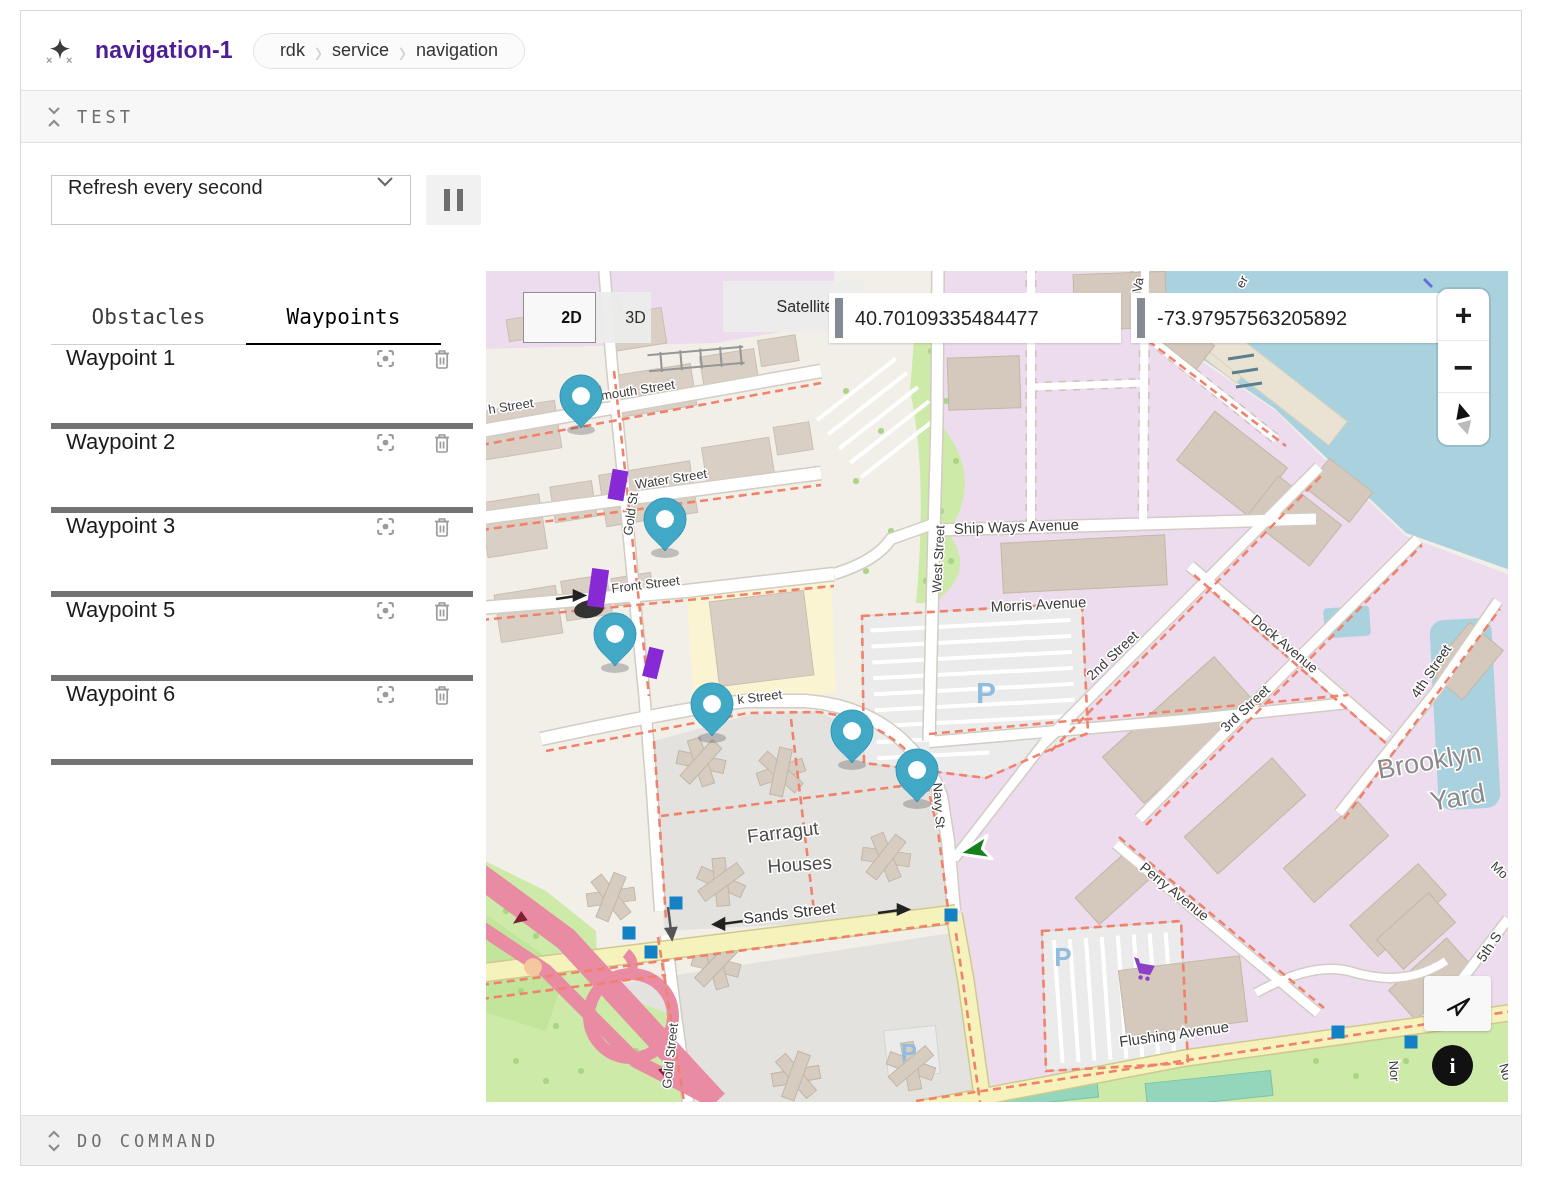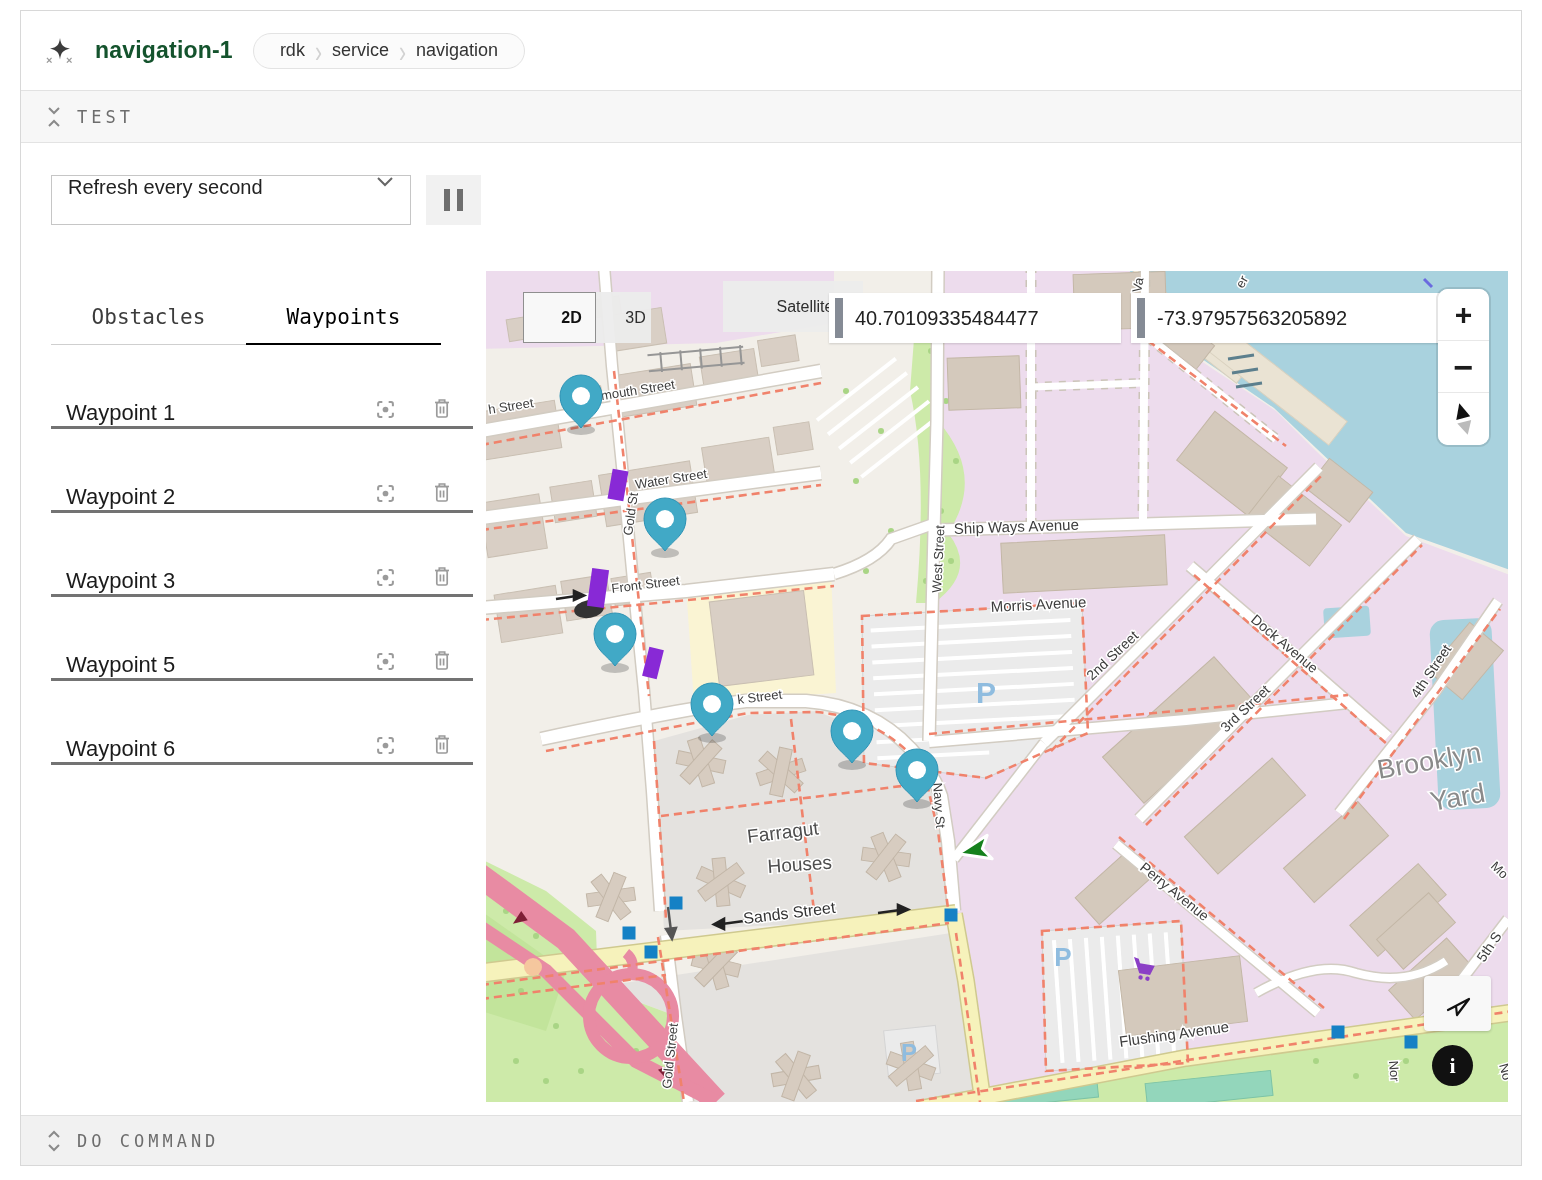--- a/index.html
+++ b/index.html
@@ -1,21 +1,21 @@
 <!DOCTYPE html>
 <html><head>
 <meta charset="utf-8">
 <style>
   * { box-sizing: border-box; margin: 0; padding: 0; }
   html,body { width:1542px; height:1180px; background:#fff; font-family:"Liberation Sans",sans-serif; overflow:hidden; }
   .card { position:absolute; left:20px; top:10px; width:1502px; height:1156px; background:#fff; border:1px solid #d8d8d8; display:flex; flex-direction:column; }
 
   
   .hdr { height:80px; border-bottom:1px solid #e2e2e2; display:flex; align-items:center; padding:0 24px; gap:20px; flex:0 0 auto; }
-  .hdr-title { font-size:23px; font-weight:bold; color:#14532d; letter-spacing:.2px; }
+  .hdr-title { font-size:23px; font-weight:bold; color:#4c1d95; letter-spacing:.2px; }
   .crumbs { display:flex; align-items:center; gap:4px; border:1px solid #e3e3e3; background:#fbfbfb; border-radius:20px; padding:6px 20px; height:36px; }
   .crumb { font-size:18px; color:#333; padding:0 6px; cursor:pointer; }
   .crumb-sep { color:#d2d2d2; font-size:21px; transform:scaleY(1.5); font-weight:100; }
 
   
   .bar { height:52px; background:#f7f7f7; border-bottom:1px solid #e3e3e3; display:flex; align-items:center; padding:0 26px; gap:16px; flex:0 0 auto; }
   .bar-label { font-family:"DejaVu Sans Mono",monospace; font-size:17px; letter-spacing:4px; color:#6d6d6d; }
   .bar.bottom { border-bottom:none; border-top:1px solid #e0e0e0; background:#f1f1f1; height:50px; cursor:pointer; }
   .chev-ico { width:14px; height:22px; }
 
@@ -25,21 +25,21 @@
   .select-box { position:absolute; left:30px; top:32px; width:360px; height:50px; border:1px solid #c6c6c6; background:#fff; display:flex; align-items:flex-start; padding:0 16px; cursor:pointer; }
   .select-box span { font-size:20px; color:#222; flex:1; }
   .pause-btn { position:absolute; left:405px; top:32px; width:55px; height:50px; background:#f1f1f1; border:none; display:flex; align-items:center; justify-content:center; gap:7px; cursor:pointer; }
   .pause-btn i { display:block; width:6px; height:22px; background:#6e6e6e; }
 
   
   .panel { position:absolute; left:30px; top:150px; width:422px; }
   .tabs { display:flex; height:52px; }
   .tab { width:195px; text-align:center; font-family:"DejaVu Sans Mono",monospace; font-size:21px; color:#3c3c3c; line-height:48px; border-bottom:1px solid #cfcfcf; cursor:pointer; }
   .tab.active { font-weight:normal; color:#000; border-bottom:2px solid #000; }
-  .wp-row { height:84px; display:flex; align-items:flex-end; border-bottom:3px solid #737373; padding-left:15px; }
+  .wp-row { height:84px; display:flex; align-items:flex-start; border-bottom:6px solid #737373; padding-left:15px; }
   .wp-name { font-size:22px; color:#1b1b1b; flex:1; }
   .icon-btn { background:none; border:none; cursor:pointer; padding:4px; margin-right:30px; }
   .icon-btn.last { margin-right:18px; }
 
   
   .map { position:absolute; left:465px; top:128px; width:1022px; height:831px; overflow:hidden; background:#f2efe9; }
   .map svg.base { position:absolute; left:0; top:0; }
   .map-ctl { position:absolute; font-family:"Liberation Sans",sans-serif; }
   .mode-btn { position:absolute; top:21px; height:51px; border:none; font-size:16px; color:#2e2e2e; background:rgba(236,236,236,.95); cursor:pointer;padding-left:24px; }
   .mode-btn.active { background:#f8f8f8; border:1px solid #8f8f8f; font-weight:bold; color:#111; }

